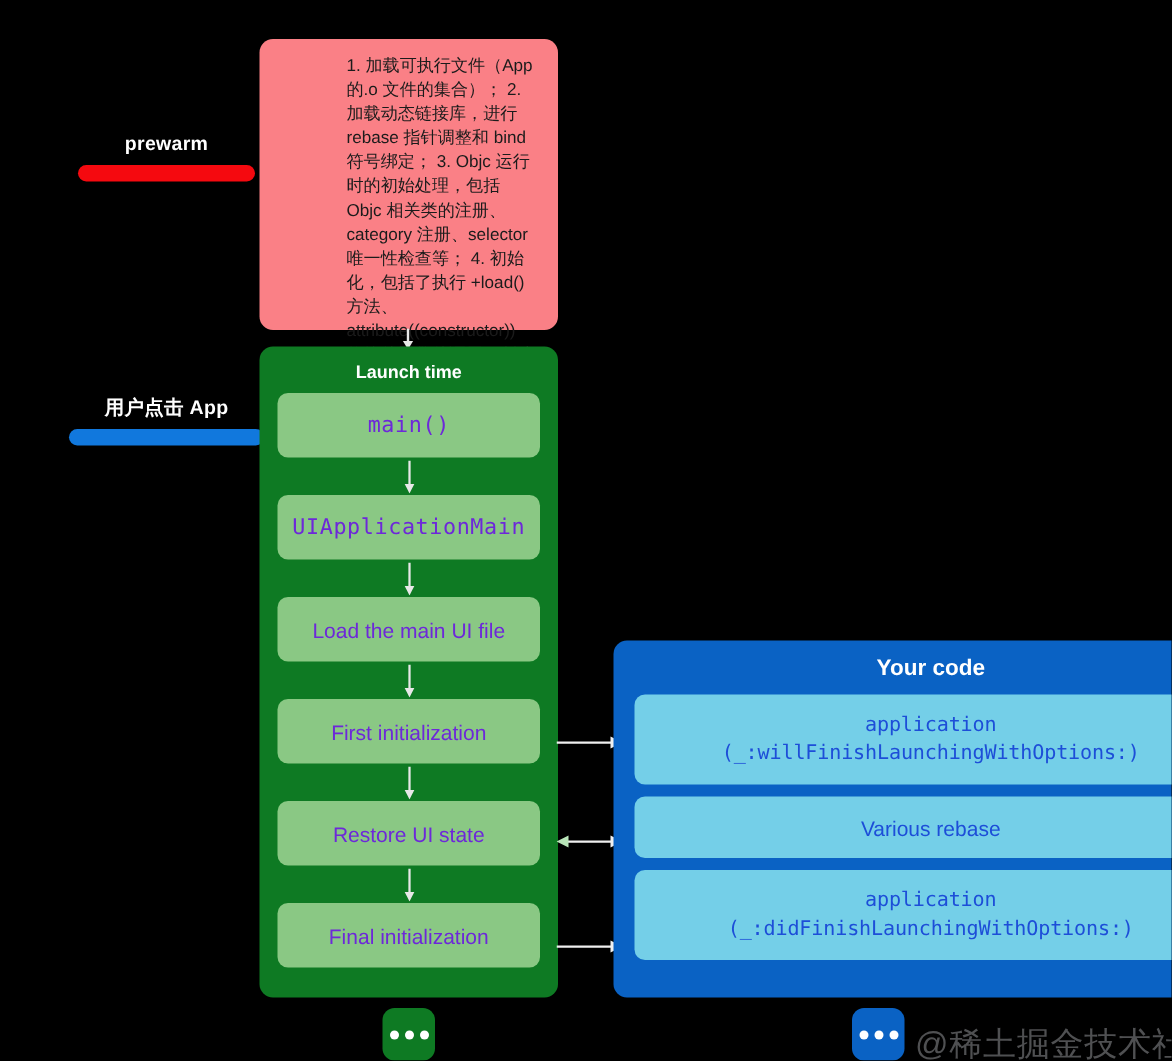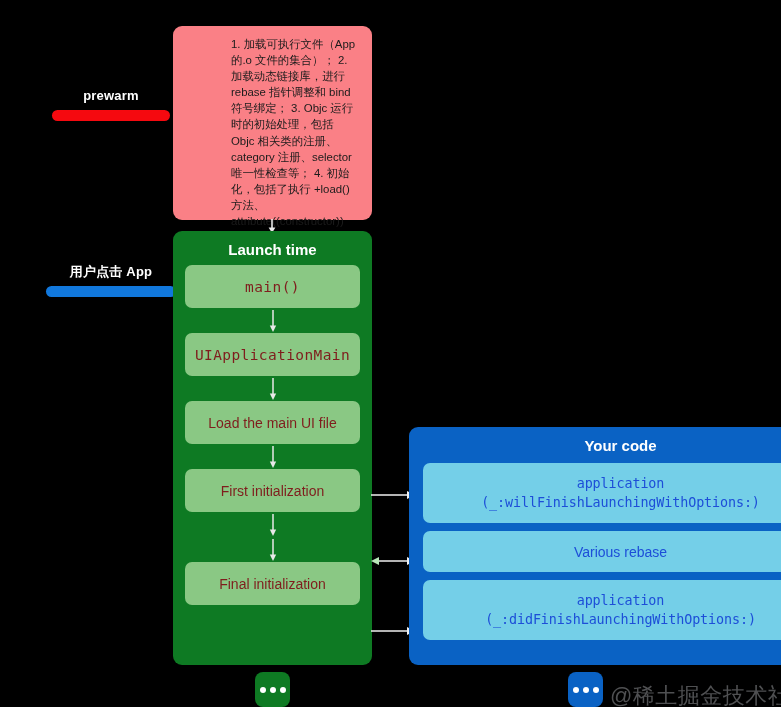--- a/index.html
+++ b/index.html
@@ -81,33 +81,33 @@
     top: 231px;
     width: 199px;
     height: 434px;
     background: #0e7a23;
     border-radius: 9px;
     box-sizing: border-box;
     padding: 10px 12px;
   }
   .card-green .card-title {
     text-align: center;
-    font-size: 15px;
+    font-size: 12px;
     font-weight: bold;
     color: #ffffff;
     margin-bottom: 7px;
   }
   .step-green {
     background: #8ac884;
     border-radius: 7px;
     height: 43px;
     display: flex;
     align-items: center;
     justify-content: center;
-    color: #7f1d1d;
+    color: #6d28d9;
     font-size: 14px;
     text-align: center;
   }
   .step-green.mono {
     font-family: "DejaVu Sans Mono", "Liberation Mono", monospace;
     font-size: 14.5px;
     letter-spacing: .4px;
   }
 
   
@@ -268,20 +268,21 @@
     </div>
 
     <div class="step-green">First initialization</div>
     <div class="arrow-down">
       <svg width="14" height="22" viewBox="0 0 14 22">
           <line x1="7" y1="0" x2="7" y2="17" stroke="#e8e8e8" stroke-width="1.5"></line>
           <polygon points="7,22 3.8,15.6 10.2,15.6" fill="#e8e8e8"></polygon>
         </svg>
     </div>
 
+    <div class="step-green">Restore UI state</div>
     <div class="arrow-down">
       <svg width="14" height="22" viewBox="0 0 14 22">
           <line x1="7" y1="0" x2="7" y2="17" stroke="#e8e8e8" stroke-width="1.5"></line>
           <polygon points="7,22 3.8,15.6 10.2,15.6" fill="#e8e8e8"></polygon>
         </svg>
     </div>
 
     <div class="step-green">Final initialization</div>
   </div>
 

